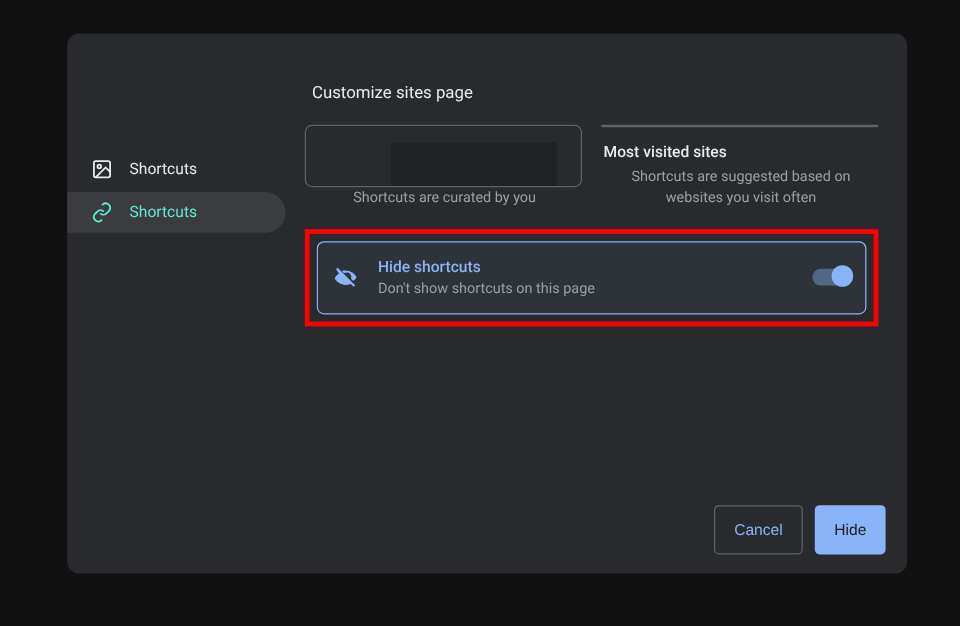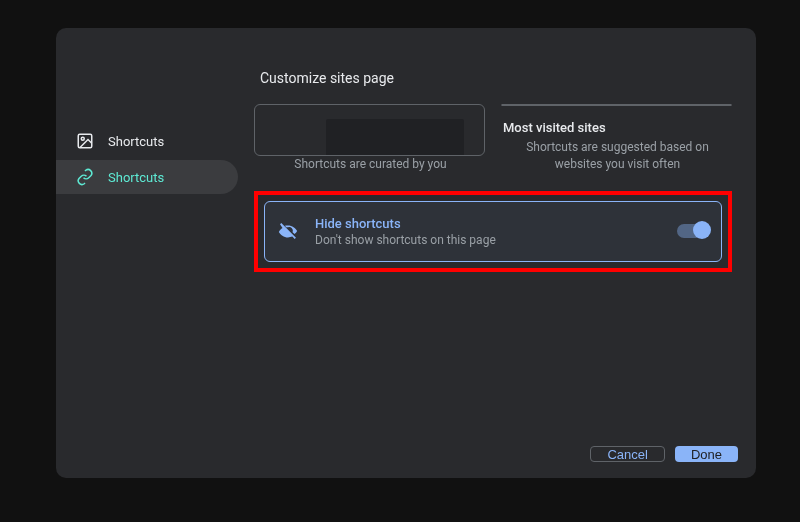--- a/index.html
+++ b/index.html
@@ -46,21 +46,21 @@
   }
   .toggle .knob {
     position: absolute; right: -2px; top: -3px; width: 18px; height: 18px; border-radius: 50%;
     background: #8ab4f8;
   }
   .footer {
     display: flex; justify-content: flex-end; gap: 10px;
     padding: 14px 18px 16px 0;
   }
   .btn {
-    height: 16px; padding: 0 16px; border-radius: 4px; font-size: 13px; cursor: pointer;
+    height: 41px; padding: 0 16px; border-radius: 4px; font-size: 13px; cursor: pointer;
     display: inline-flex; align-items: center; justify-content: center; border: none;
   }
   .btn.secondary { background: transparent; color: #8ab4f8; border: 1px solid #5f6368; }
   .btn.primary { background: #8ab4f8; color: #202124; font-weight: 500; }
   svg { display: block; }
 </style>
 </head>
 <body>
 
 <div class="dialog">
@@ -129,15 +129,15 @@
             <div class="knob"></div>
           </div>
         </div>
       </div>
 
     </div>
   </div>
 
   <div class="footer">
     <button class="btn secondary">Cancel</button>
-    <button class="btn primary">Done</button>
+    <button class="btn primary">Hide</button>
   </div>
 </div>
 
 </body></html>

